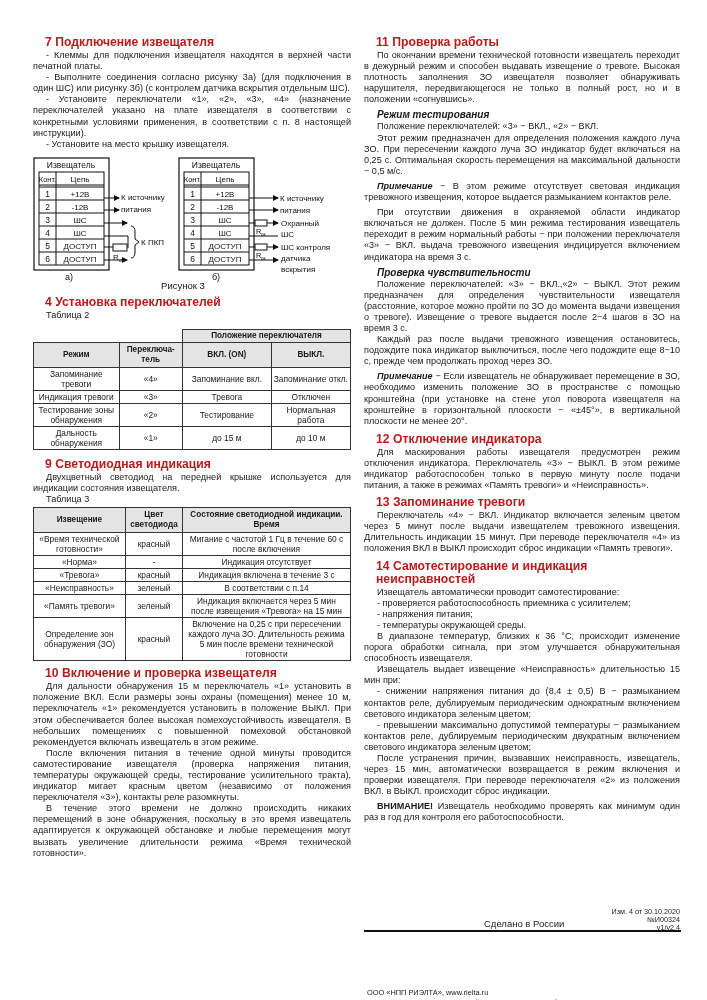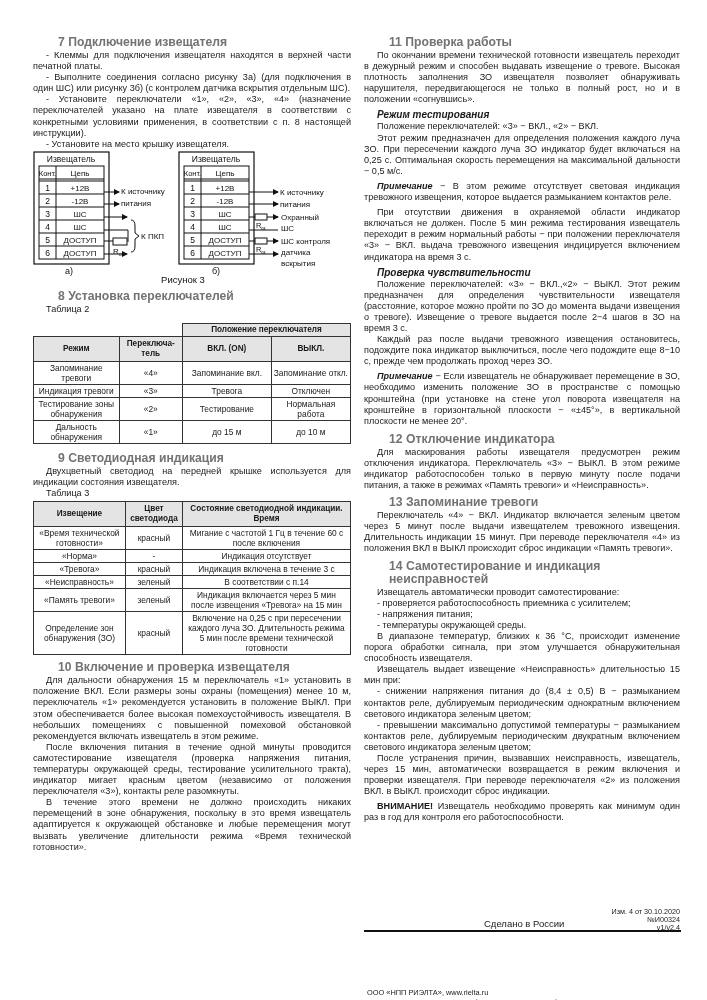--- a/index.html
+++ b/index.html
@@ -1,34 +1,34 @@
 <!DOCTYPE html>
 <html><head>
 <meta charset="utf-8">
 <style>
   html, body { margin: 0; padding: 0; background: #ffffff; }
   body { width: 707px; height: 1000px; position: relative; overflow: hidden;
          font-family: "Liberation Sans", sans-serif; color: #1a1a1a; }
   .col { position: absolute; top: 36px; width: 318px; font-size: 9.1px; line-height: 11.1px; }
   .col.left { left: 33px; }
   .col.right { left: 364px; width: 316px; }
-  h2 { font-size: 12.2px; line-height: 13px; margin: 0 0 1px 25px; font-weight: bold; color: #737373; }
+  h2 { font-size: 12.2px; line-height: 13px; margin: 0 0 1px 12px; font-weight: bold; color: #b91c1c; }
   h3 { font-size: 10px; line-height: 12px; margin: 4px 0 0 13px; font-weight: bold; font-style: italic; }
   p { margin: 0; text-align: justify; text-indent: 13px; }
   p.gap { margin-top: 4px; }
   .tcap { margin-left: 13px; }
   .bi { font-weight: bold; font-style: italic; }
   .b { font-weight: bold; }
   table { border-collapse: collapse; width: 100%; font-size: 8.4px; line-height: 10px; }
   td, th { border: 1.3px solid #333; text-align: center; padding: 1px 2px; }
   th { background: #e4e4e4; font-weight: bold; font-size: 8.2px; }
   .t2 { margin-top: 8px; }
   .t2 th.blank { border: none; background: transparent; }
   .t3 { margin-top: 2px; }
-  .figure { position: relative; height: 140px; margin-top: 0; }
+  .figure { position: relative; height: 140px; margin-top: 6px; }
   .figure svg { position: absolute; left: 0; top: 0; }
   .footer-meta { position: absolute; right: 27px; top: 908px; text-align: right; font-size: 7.2px; line-height: 8px; }
   .made { position: absolute; left: 484px; top: 918px; font-size: 9.5px; }
   .rule { position: absolute; left: 364px; width: 317px; top: 930px; height: 2px; background: #111; }
   .company { position: absolute; left: 367px; top: 988px; font-size: 7.4px; line-height: 9.6px; }
 </style>
 </head>
 <body>
 
 <div class="col left">
@@ -141,21 +141,21 @@
           <text x="103" y="105" font-size="8">датчика</text>
           <text x="103" y="116" font-size="8">вскрытия</text>
           <text x="38" y="124" text-anchor="middle" font-size="9">б)</text>
         </g>
         <text x="150" y="133" text-anchor="middle" font-size="9.5">Рисунок 3</text>
       </svg>
     </div>
   </section>
 
   <section>
-    <h2>8 Установка переключателей</h2>
+    <h2>4 Установка переключателей</h2>
     <div class="tcap">Таблица 2</div>
     <table class="t2">
       <tbody>
           <tr>
         <th class="blank" colspan="2"></th>
         <th colspan="2">Положение переключателя</th>
       </tr>
       <tr>
         <th style="width:27%;height:22px">Режим</th>
         <th style="width:20%">Переключа-тель</th>

